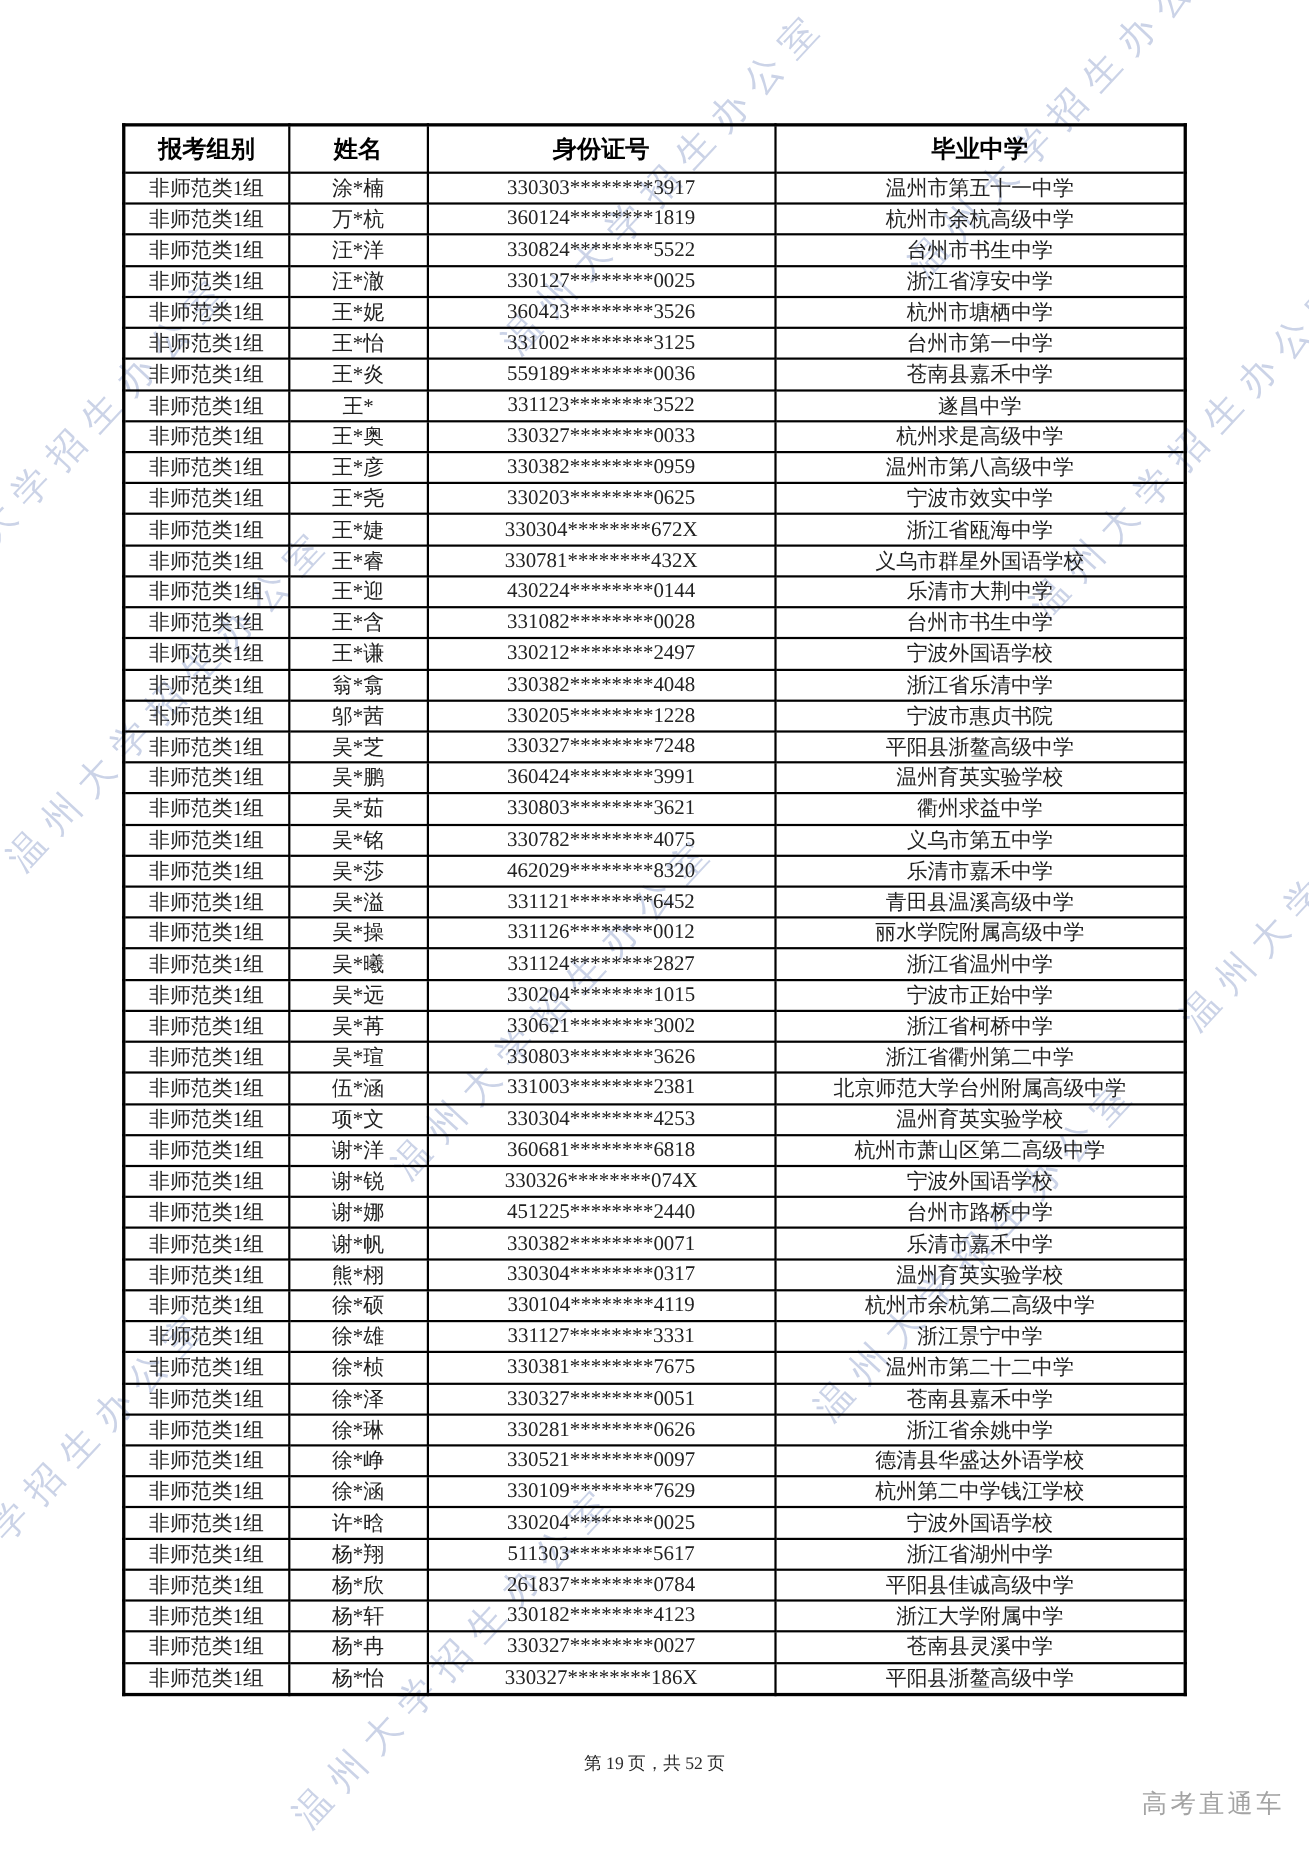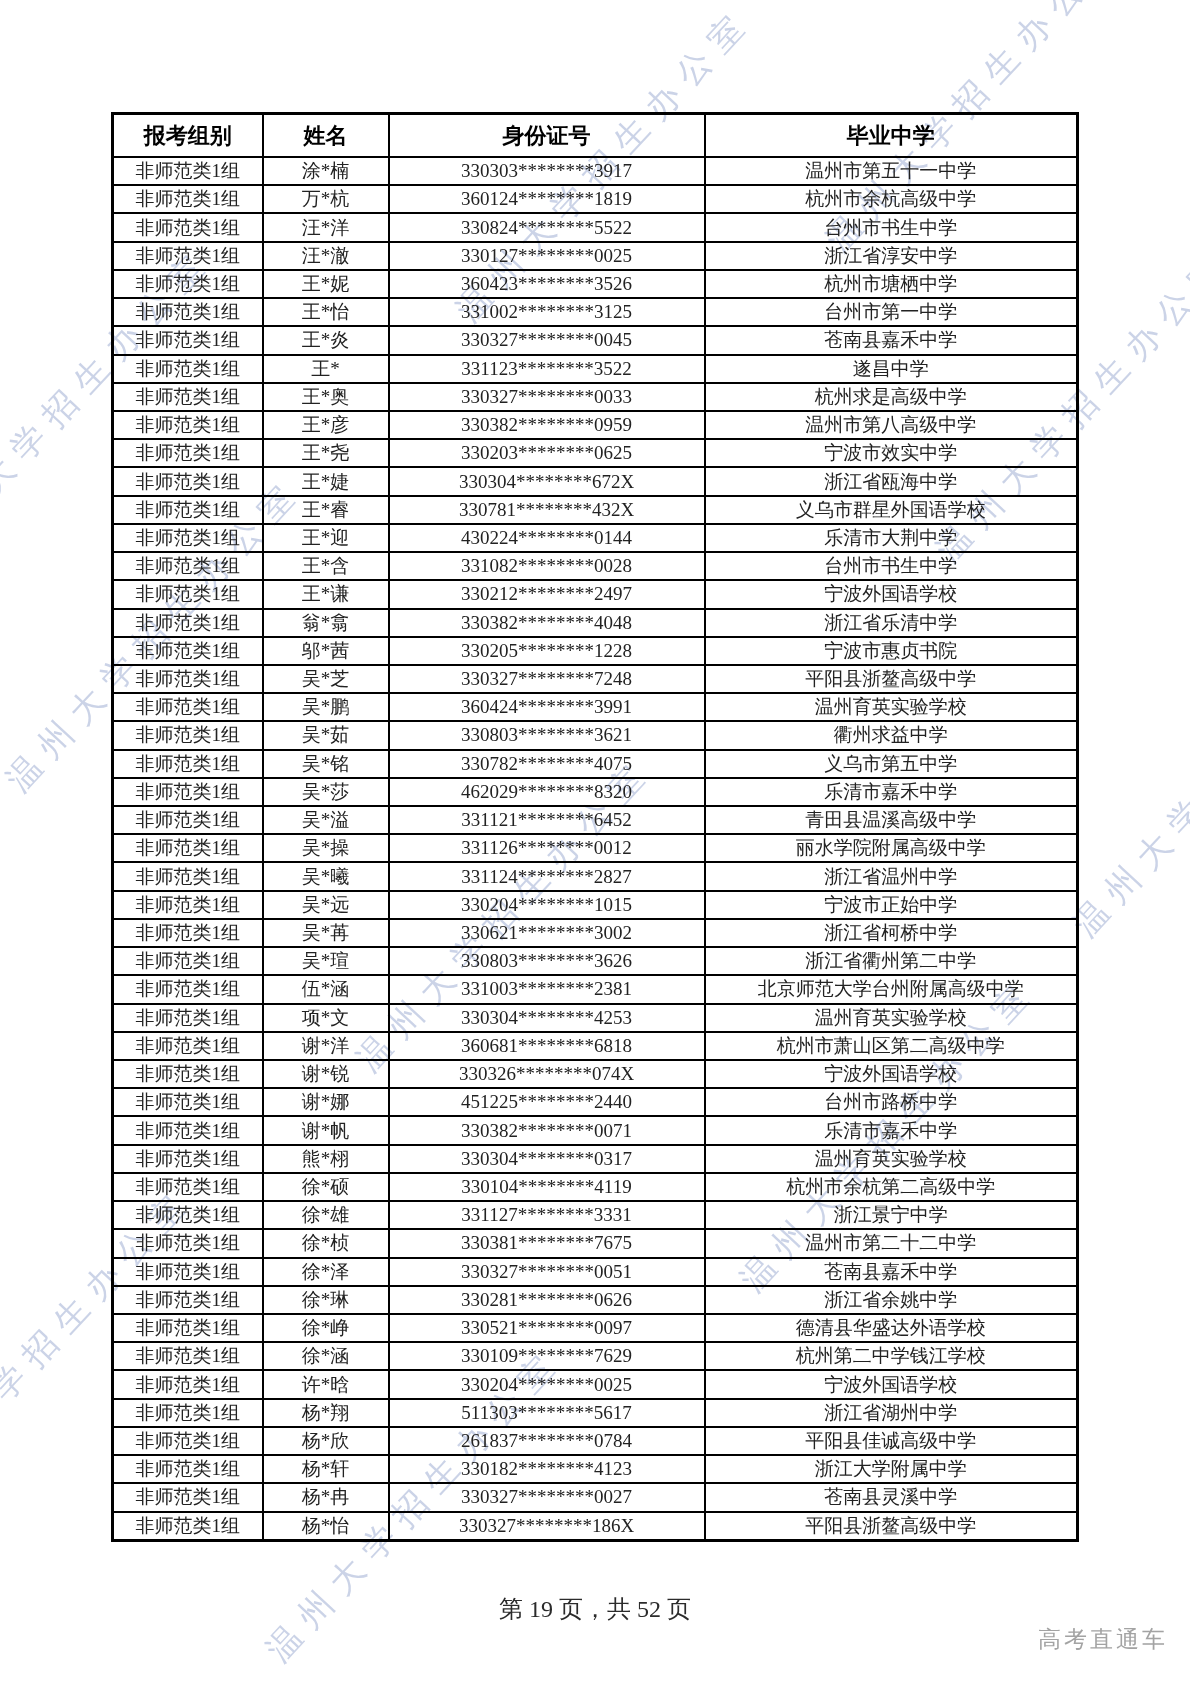--- a/index.html
+++ b/index.html
@@ -58,21 +58,21 @@
   table.roster td {
     font-size: 19px;
     color: #222;
   }
   .footer {
     position: absolute;
     left: 0;
     right: 0;
     top: 1593px;
     text-align: center;
-    font-size: 24px;
+    font-size: 16px;
     color: #2b2b2b;
     z-index: 2;
     font-family: "Liberation Serif", "DejaVu Serif", serif;
   }
   .brand {
     position: absolute;
     right: 22px;
     top: 1624px;
     font-size: 23px;
     letter-spacing: 3px;
@@ -143,21 +143,21 @@
       </tr>
       <tr>
         <td>非师范类1组</td>
         <td>王*怡</td>
         <td>331002********3125</td>
         <td>台州市第一中学</td>
       </tr>
       <tr>
         <td>非师范类1组</td>
         <td>王*炎</td>
-        <td>330327********0045</td>
+        <td>559189********0036</td>
         <td>苍南县嘉禾中学</td>
       </tr>
       <tr>
         <td>非师范类1组</td>
         <td>王*</td>
         <td>331123********3522</td>
         <td>遂昌中学</td>
       </tr>
       <tr>
         <td>非师范类1组</td>

